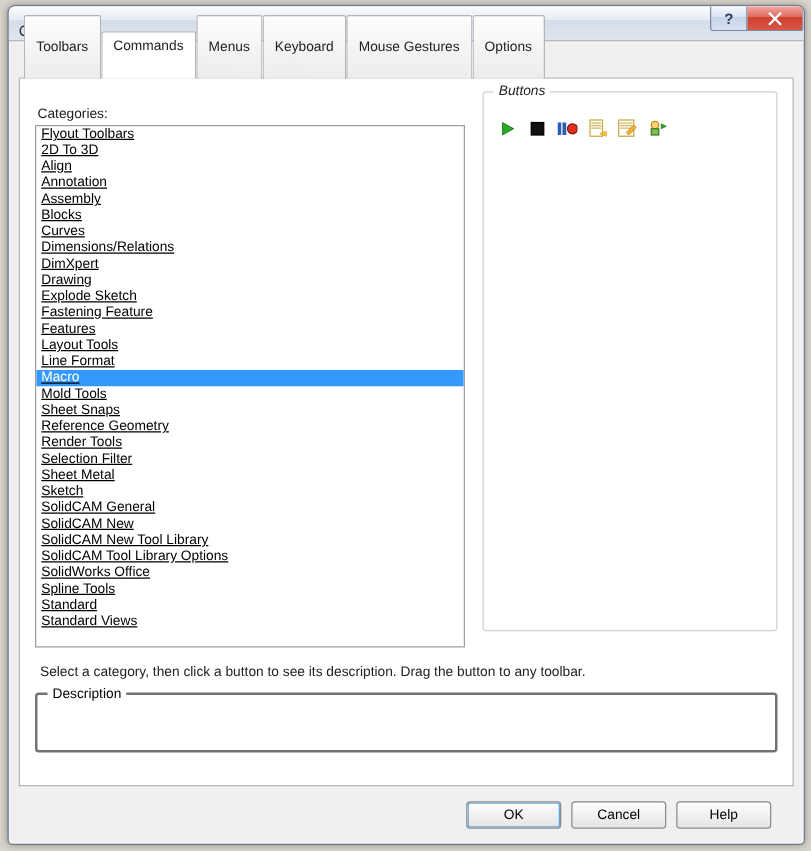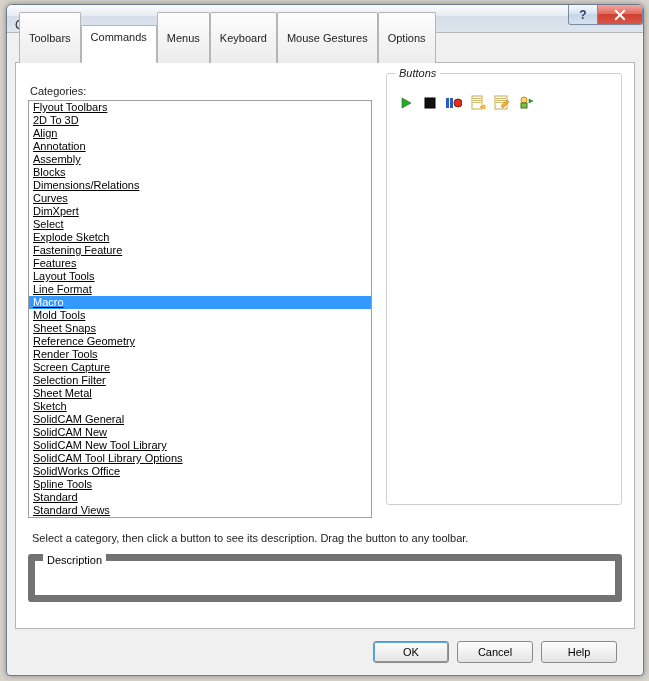--- a/index.html
+++ b/index.html
@@ -166,21 +166,21 @@
     width: 18px; height: 18px;
     display: flex; align-items: center; justify-content: center;
   }
 
   .hint {
     margin: 14px 0 10px 4px;
     color: #222;
   }
 
   .descbox {
-    border: 7px solid #737373;
+    border: 2px solid #737373;
     border-radius: 3px;
     height: 48px;
     position: relative;
     padding: 10px;
   }
   .descbox .legend {
     position: absolute;
     top: -7px; left: 8px;
     background: #fff;
     padding: 0 4px;
@@ -240,35 +240,34 @@
         <div class="cat-col">
           <div class="section-label">Categories:</div>
           <div class="listbox-wrap">
             <div class="listbox" id="catlist">
                 <div class="listbox-item">Flyout Toolbars</div>
                 <div class="listbox-item">2D To 3D</div>
                 <div class="listbox-item">Align</div>
                 <div class="listbox-item">Annotation</div>
                 <div class="listbox-item">Assembly</div>
                 <div class="listbox-item">Blocks</div>
+                <div class="listbox-item">Curves</div>
                 <div class="listbox-item">Dimensions/Relations</div>
-                <div class="listbox-item">Curves</div>
                 <div class="listbox-item">DimXpert</div>
-                <div class="listbox-item">Select</div>
+                <div class="listbox-item">Drawing</div>
                 <div class="listbox-item">Explode Sketch</div>
                 <div class="listbox-item">Fastening Feature</div>
                 <div class="listbox-item">Features</div>
                 <div class="listbox-item">Layout Tools</div>
                 <div class="listbox-item">Line Format</div>
                 <div class="listbox-item selected">Macro</div>
                 <div class="listbox-item">Mold Tools</div>
                 <div class="listbox-item">Sheet Snaps</div>
                 <div class="listbox-item">Reference Geometry</div>
                 <div class="listbox-item">Render Tools</div>
-                <div class="listbox-item">Screen Capture</div>
                 <div class="listbox-item">Selection Filter</div>
                 <div class="listbox-item">Sheet Metal</div>
                 <div class="listbox-item">Sketch</div>
                 <div class="listbox-item">SolidCAM General</div>
                 <div class="listbox-item">SolidCAM New</div>
                 <div class="listbox-item">SolidCAM New Tool Library</div>
                 <div class="listbox-item">SolidCAM Tool Library Options</div>
                 <div class="listbox-item">SolidWorks Office</div>
                 <div class="listbox-item">Spline Tools</div>
                 <div class="listbox-item">Standard</div>

